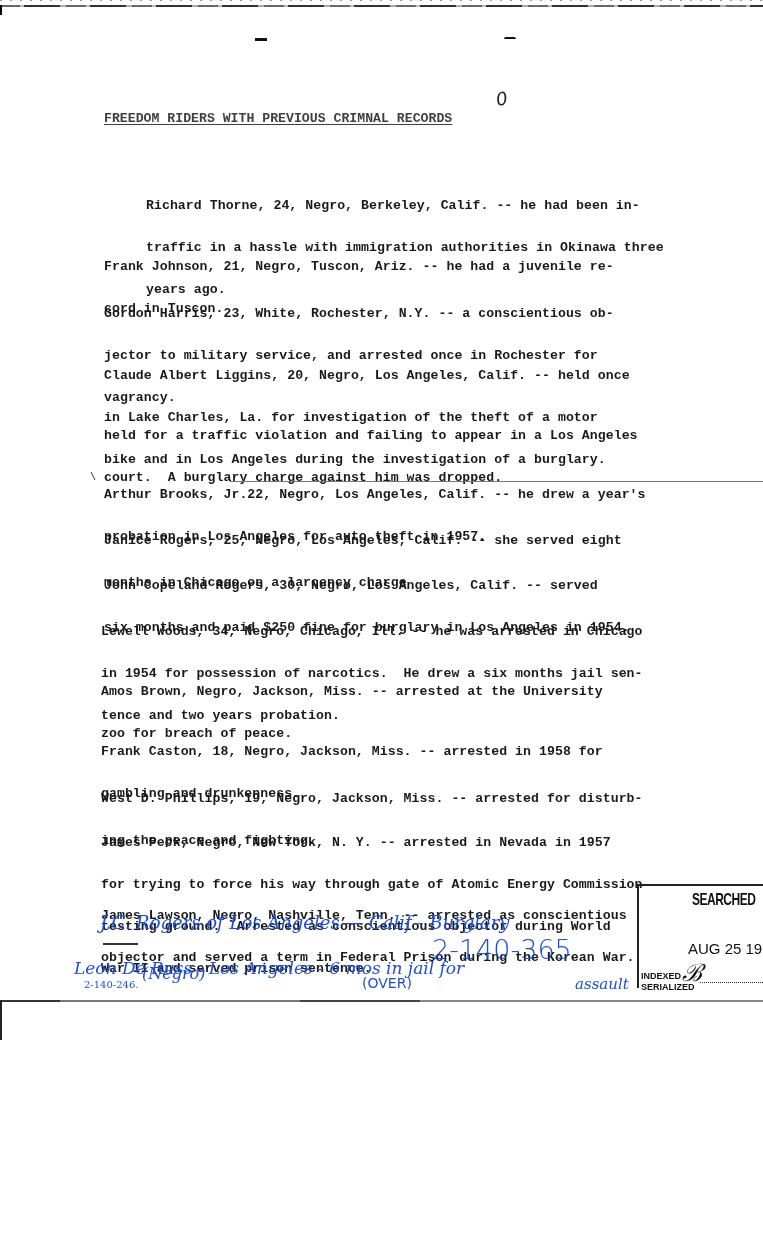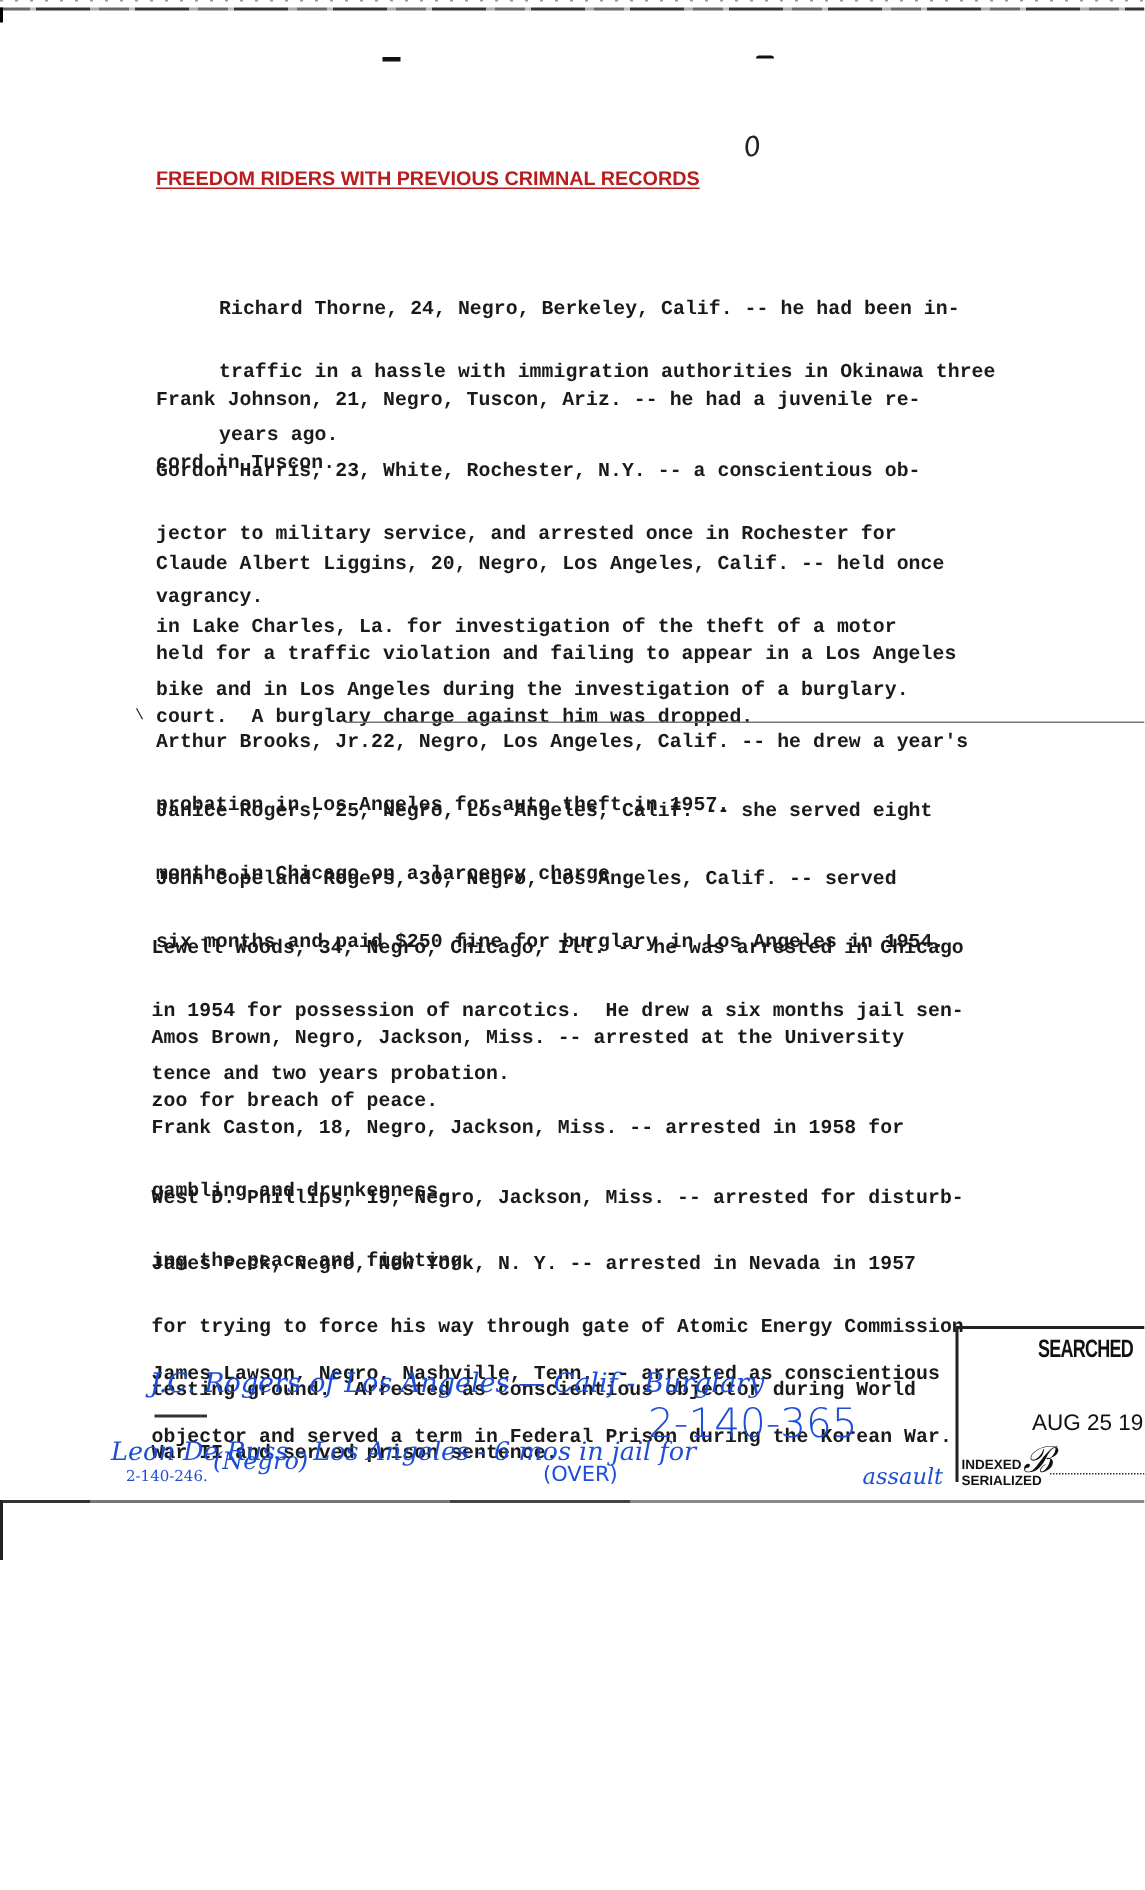--- a/index.html
+++ b/index.html
@@ -7,22 +7,22 @@
   .page { position: absolute; left: 0; top: 0; width: 763px; height: 1260px; background: #fff; }
   .topline { position: absolute; left: 0; top: 5px; width: 763px; height: 2px;
              background: repeating-linear-gradient(90deg,#666 0 20px,#bbb 20px 24px,#333 24px 60px,#aaa 60px 66px); }
   .topline2 { position:absolute; left:0; top:0; width:763px; height:1px;
               background: repeating-linear-gradient(90deg,#999 0 2px,transparent 2px 10px); }
   .leftbar { position:absolute; left:0; top:5px; width:2px; height:10px; background:#000; }
   .mark { position:absolute; background:#111; }
   .typed { position:absolute; font-family: "Liberation Mono", "DejaVu Sans Mono", monospace;
            font-size: 13.2px; font-weight: bold; color: #1a1a1a; line-height: 14px;
            white-space: pre; letter-spacing: 0.05px; }
-  .title { position:absolute; left:104px; top:111px; font-family:Liberation Sans, sans-serif;
-           font-size:13.2px; font-weight:bold; color:#b91c1c; text-decoration: underline;
+  .title { position:absolute; left:104px; top:111px; font-family:Liberation Mono, monospace;
+           font-size:13.2px; font-weight:bold; color:#404040; text-decoration: underline;
            text-decoration-style: solid; text-underline-offset: 2px; white-space: pre; text-align: center; }
   .title-mark { position:absolute; left:496px; top:88px; font-family:"DejaVu Sans", sans-serif;
                 font-size:18px; font-style: italic; color:#222; transform: rotate(-10deg); }
   .hand { position:absolute; font-family:"DejaVu Serif", serif; font-style: italic; color:#1d4ed8;
           white-space: pre; }
   .stamp { position:absolute; font-family:"Liberation Sans", sans-serif; color:#111; white-space: pre; }
   .hline { position:absolute; height:2px; background:#333; }
   .vline { position:absolute; width:2px; background:#222; }
   .dotline { position:absolute; height:0; border-top:1px dotted #333; }
   .bottomrule { position:absolute; left:0; top:1000px; width:763px; height:2px;

